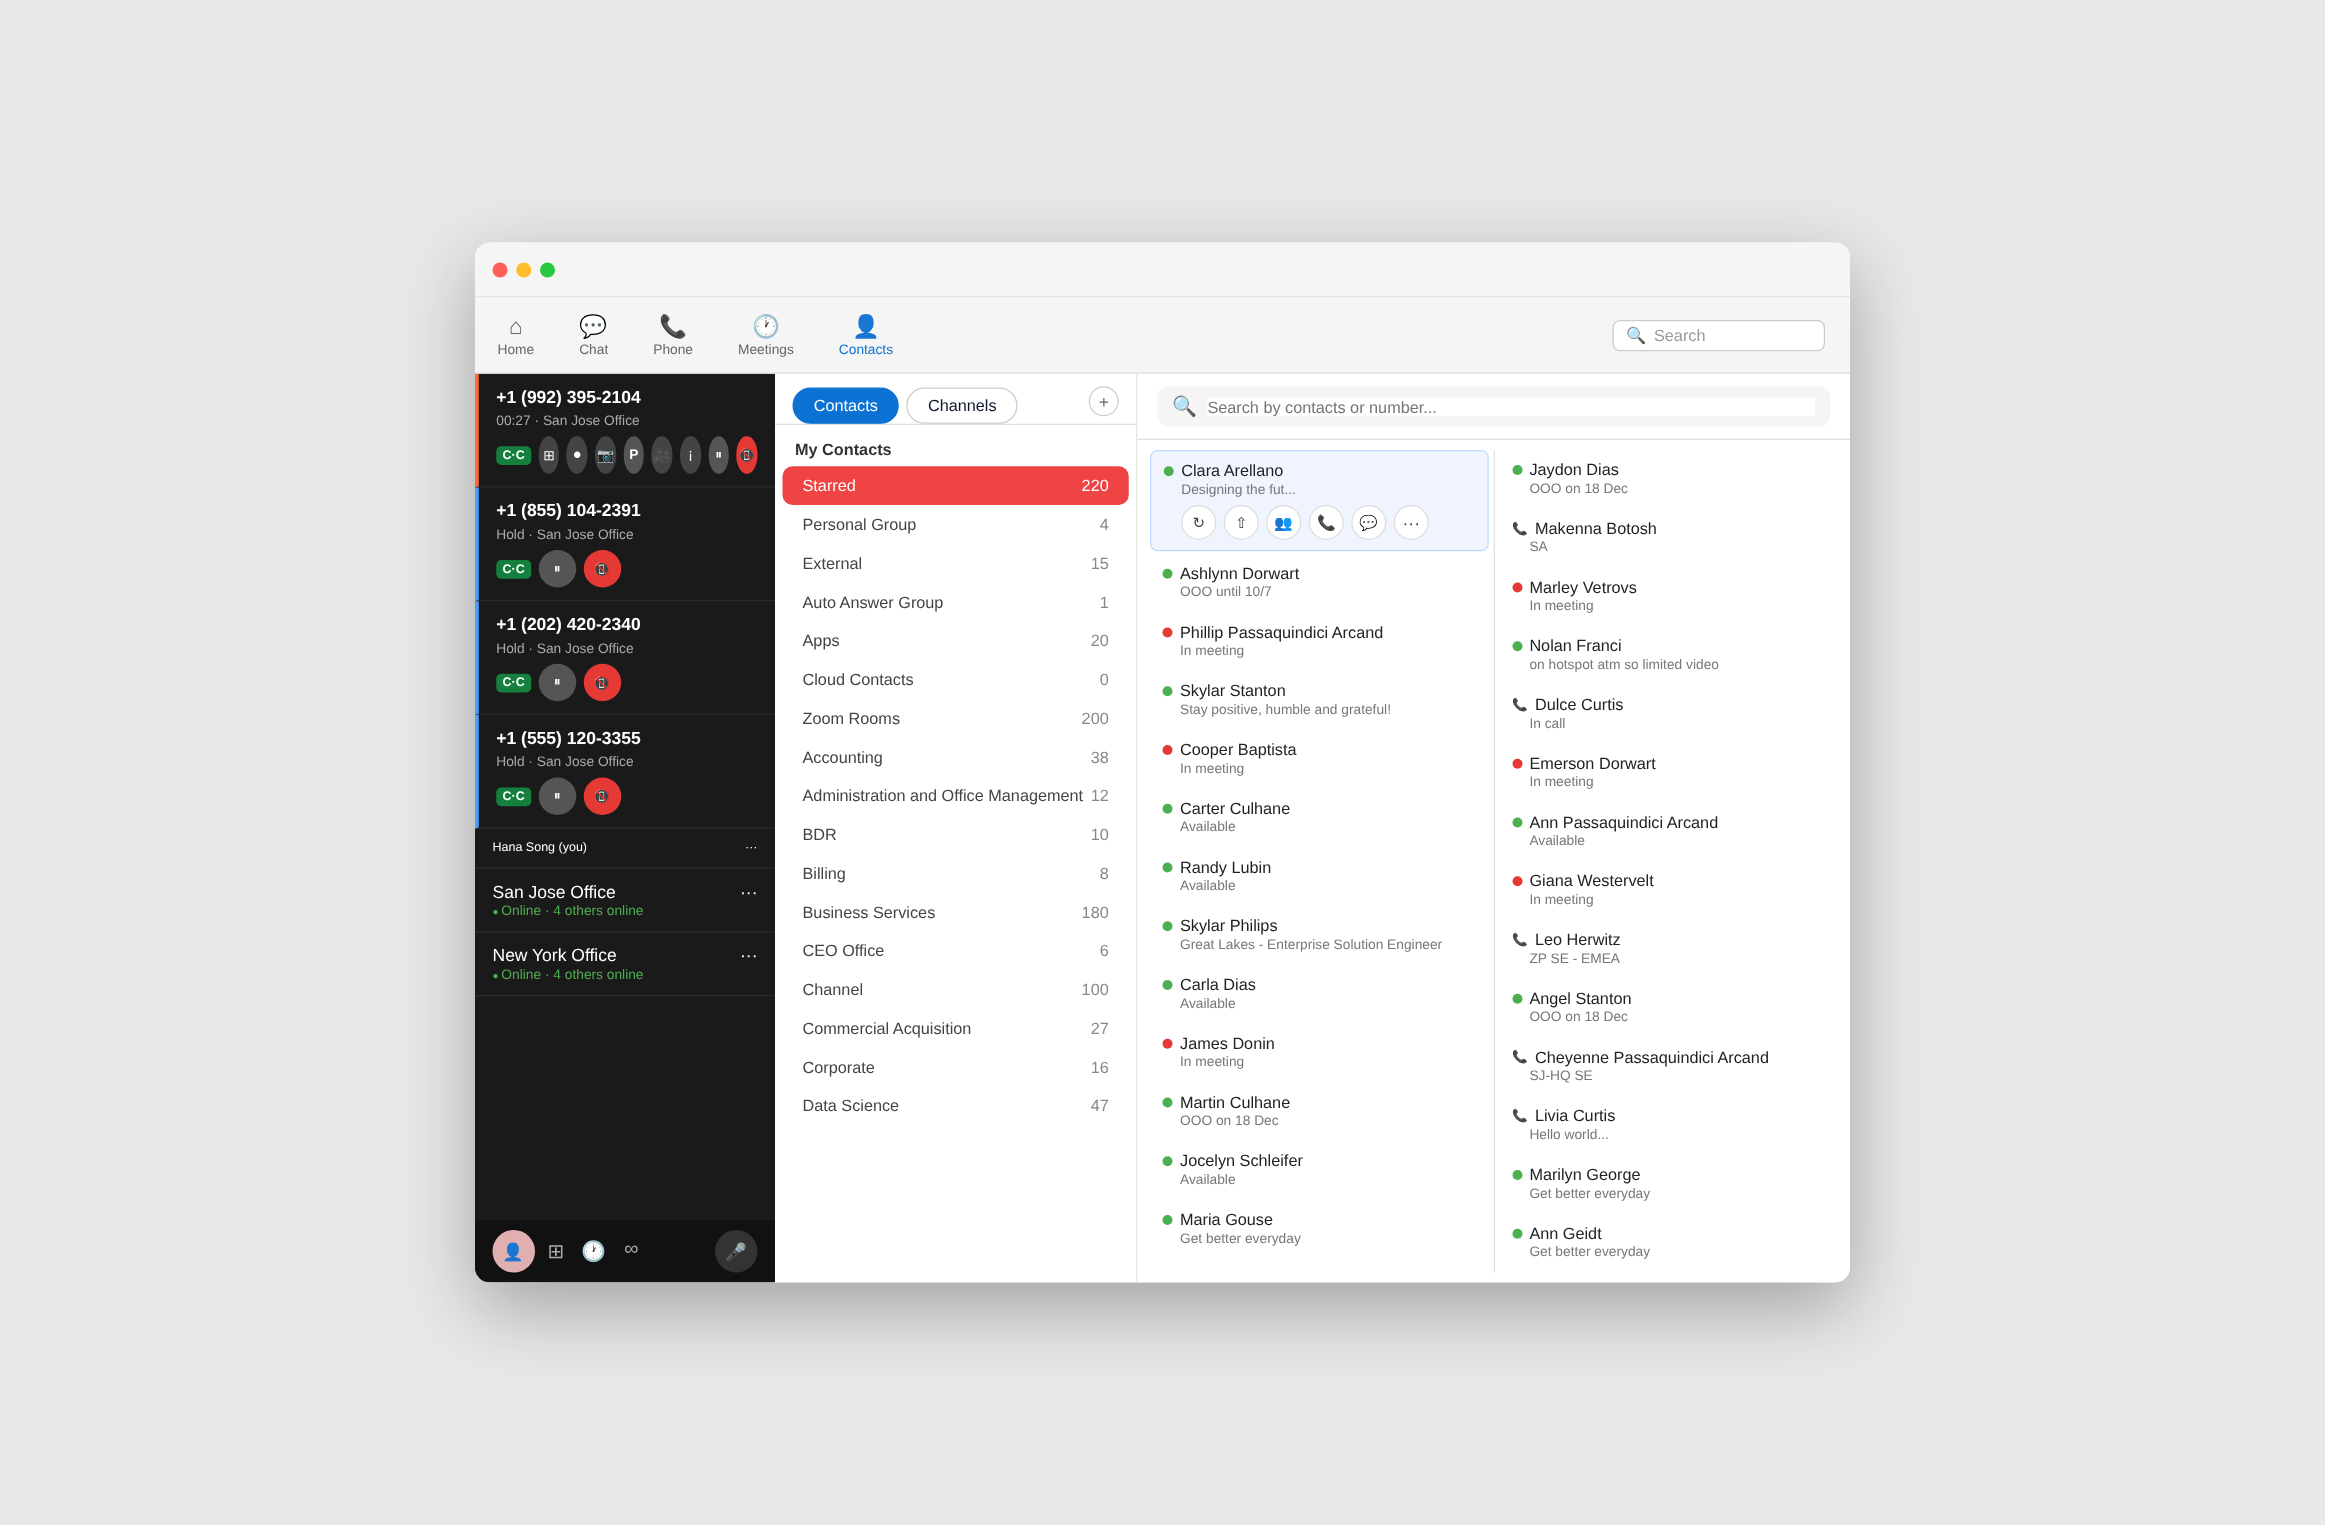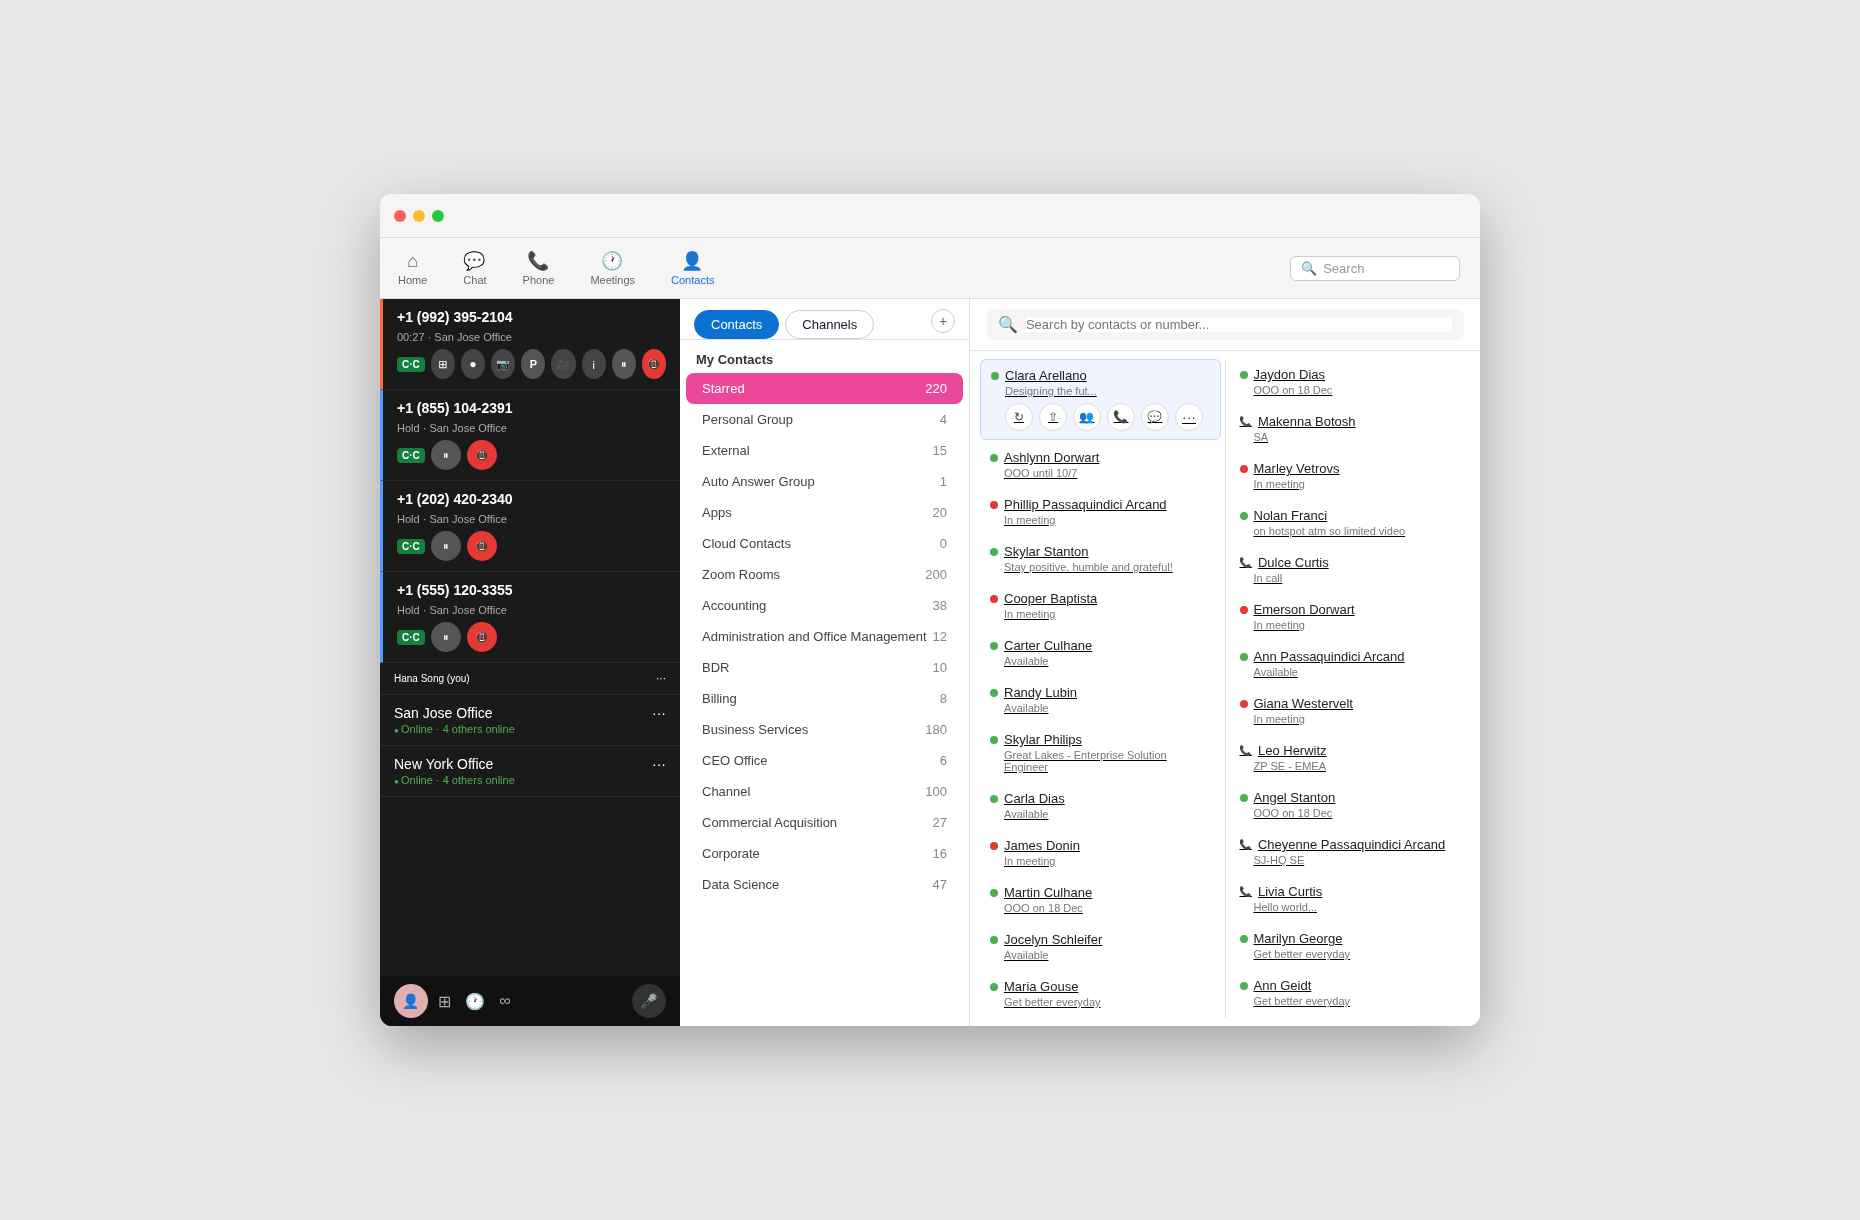--- a/index.html
+++ b/index.html
@@ -92,21 +92,21 @@
 
     
     .main-content {
       display: flex;
       flex: 1;
       overflow: hidden;
     }
 
     
     .phone-panel {
-      width: 300px;
+      width: 240px;
       background: #1a1a1a;
       flex-shrink: 0;
       display: flex;
       flex-direction: column;
       padding-bottom: 0;
     }
 
     .call-item {
       padding: 10px 14px;
       border-bottom: 1px solid #2a2a2a;
@@ -296,21 +296,21 @@
       align-items: center;
       justify-content: space-between;
       padding: 8px 16px;
       cursor: pointer;
       font-size: 13px;
       color: #444;
       border-radius: 6px;
       margin: 0 6px;
     }
     .contact-group-item.active {
-      background: #ec4899;
+      background: #ef4444;
       color: #fff;
       border-radius: 8px;
       gap: 24px;
     }
     .contact-group-item.active .group-count { color: #fff; }
     .group-count { color: #888; font-size: 13px; }
 
     .all-contacts-label {
       font-size: 13px;
       font-weight: 600;
@@ -355,21 +355,20 @@
       flex: 1;
     }
 
     
     .contacts-grid {
       display: flex;
       flex: 1;
       overflow-y: auto;
       padding: 8px 10px;
       gap: 0;
-      text-decoration: underline;
     }
 
     .contacts-column {
       flex: 1;
       display: flex;
       flex-direction: column;
     }
 
     .contact-card {
       padding: 8px 10px;

